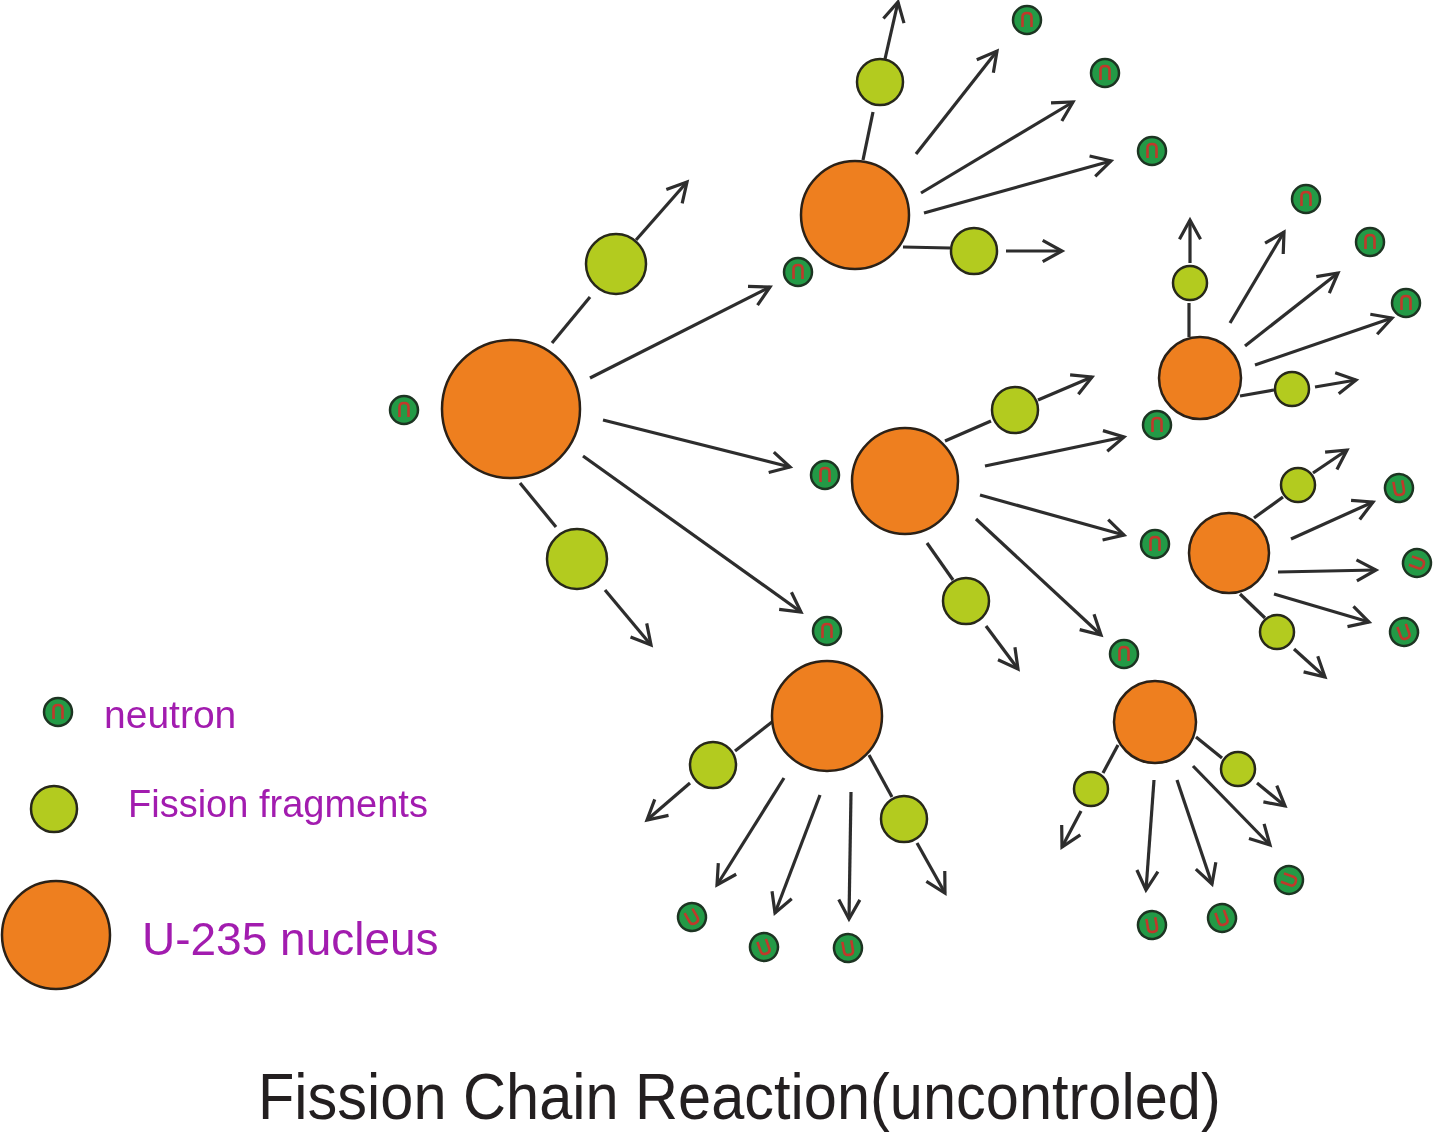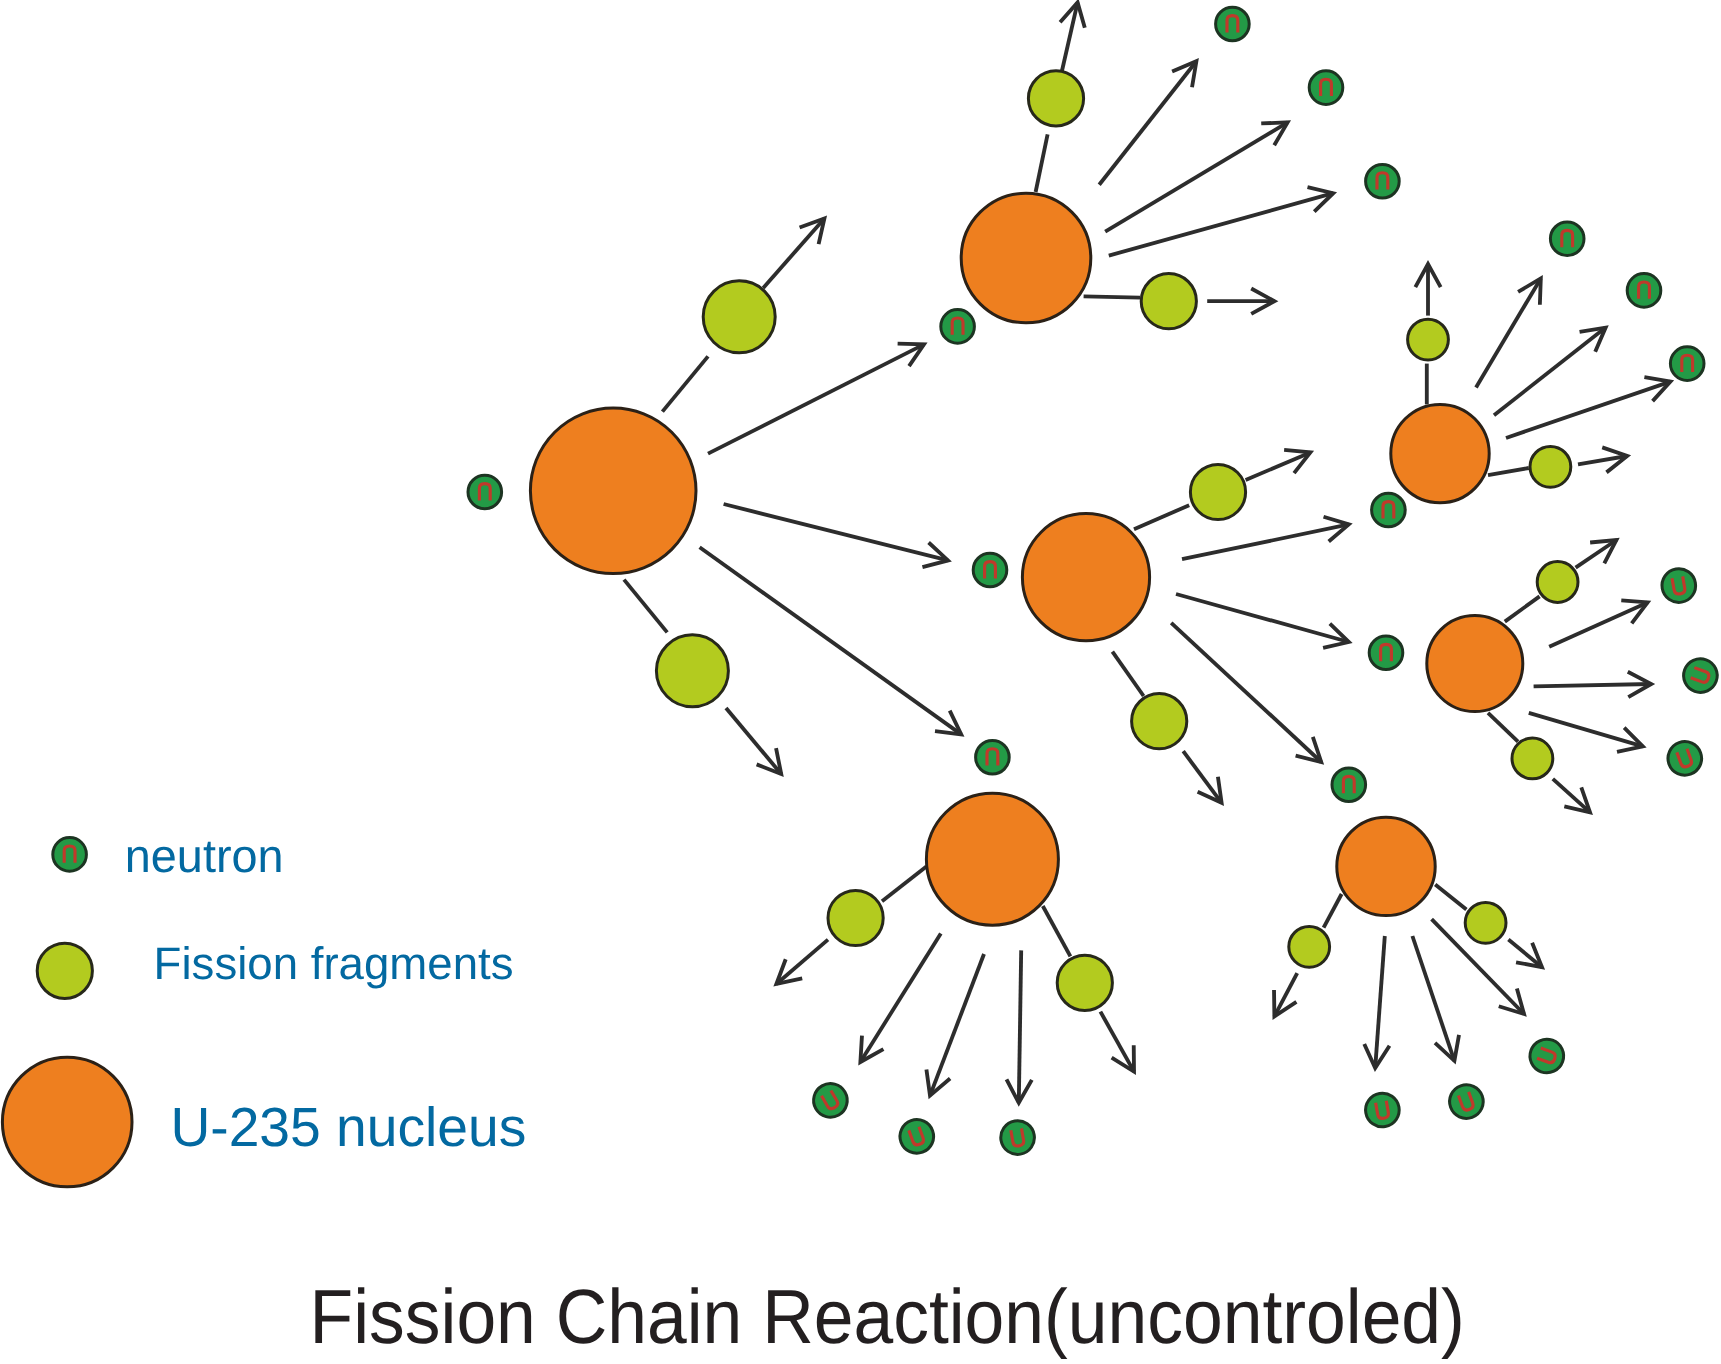--- a/index.html
+++ b/index.html
@@ -4,21 +4,21 @@
 <style>
   html, body { margin: 0; padding: 0; background: #ffffff; }
   body { width: 1434px; height: 1137px; position: relative; overflow: hidden; }
   #diagram { position: absolute; left: 0; top: 0; width: 1434px; height: 1137px; }
   .nucleus { fill: #ee7f1f; stroke: #2b2117; stroke-width: 2.5; }
   .fragment { fill: #b3cb1f; stroke: #27281a; stroke-width: 2.5; }
   .neutron { fill: #239a46; stroke: #1d3422; stroke-width: 2.5; }
   .n-glyph { fill: none; stroke: #c0392b; stroke-width: 2.6; stroke-linecap: butt; }
   .bond { stroke: #2d2d2d; stroke-width: 3.2; stroke-linecap: butt; }
   .arrow { stroke: #2d2d2d; stroke-width: 3.2; fill: none; stroke-linecap: butt; stroke-linejoin: miter; }
-  .legend-label { position: absolute; font-family: "Liberation Sans", sans-serif; color: #0369a1; white-space: nowrap; }
+  .legend-label { position: absolute; font-family: "Liberation Sans", sans-serif; color: #a21caf; white-space: nowrap; }
   #legend-neutron-label { left: 104px; top: 693px; font-size: 39px; }
   #legend-fragment-label { left: 108px; top: 783px; font-size: 38px; margin-left: 20px; }
   #legend-nucleus-label { left: 142px; top: 912px; font-size: 46px; }
   #title { position: absolute; left: 258px; top: 1060px; font-family: "Liberation Sans", sans-serif; font-size: 64px; color: #231f20; white-space: nowrap; transform: scaleX(0.93); transform-origin: left top; }
 </style>
 </head>
 <body>
 
 <svg id="diagram" width="1434" height="1137" viewBox="0 0 1434 1137" xmlns="http://www.w3.org/2000/svg">
   <g id="layer-lines">

